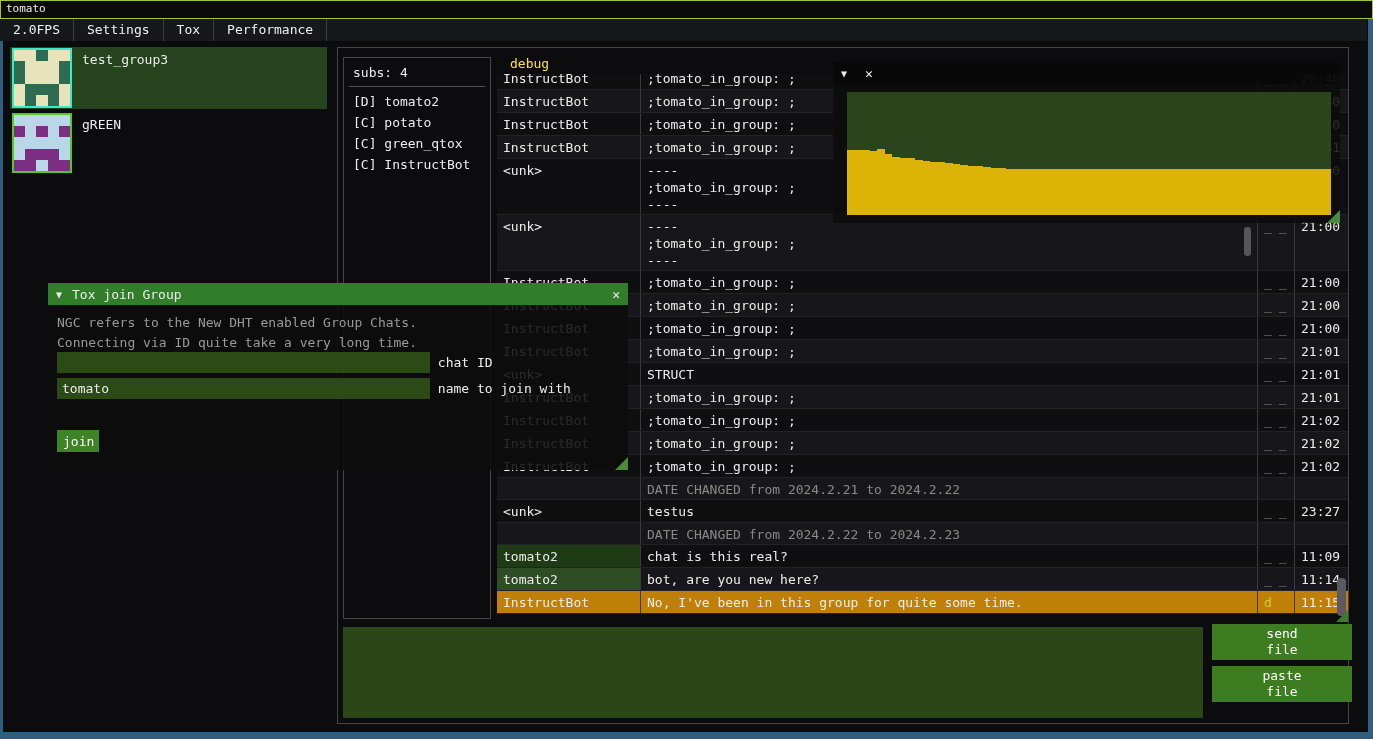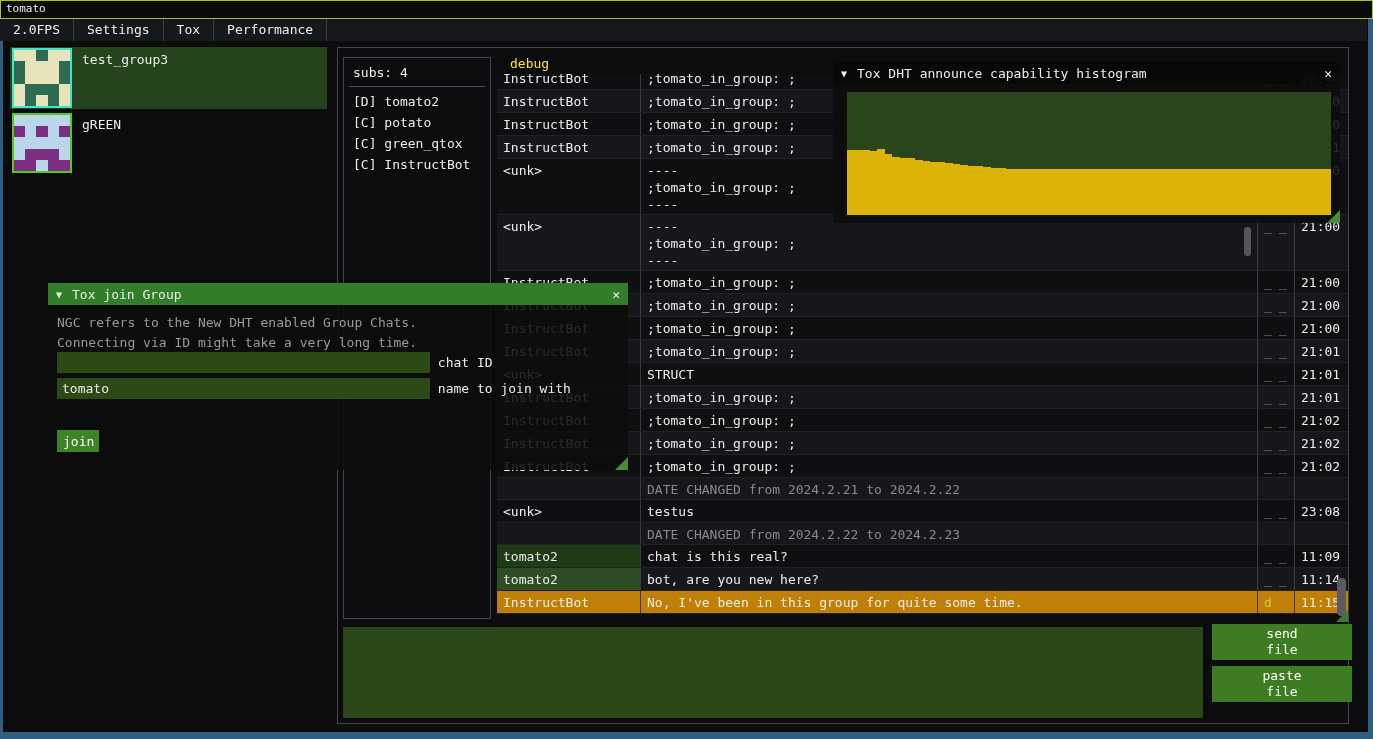--- a/index.html
+++ b/index.html
@@ -280,21 +280,21 @@
         <div class="row odd datechg" style="height: 22px;">
           <div class="cell c-name"></div>
           <div class="cell c-msg">DATE CHANGED from 2024.2.21 to 2024.2.22</div>
           <div class="cell c-flags"></div>
           <div class="cell c-time"></div>
         </div>
         <div class="row even" style="height: 23px;">
           <div class="cell c-name">&lt;unk&gt;</div>
           <div class="cell c-msg">testus</div>
           <div class="cell c-flags"><span class="flag">_</span><span class="flag">_</span></div>
-          <div class="cell c-time">23:08</div>
+          <div class="cell c-time">23:27</div>
         </div>
         <div class="row odd datechg" style="height: 22px;">
           <div class="cell c-name"></div>
           <div class="cell c-msg">DATE CHANGED from 2024.2.22 to 2024.2.23</div>
           <div class="cell c-flags"></div>
           <div class="cell c-time"></div>
         </div>
         <div class="row even" style="height: 23px;">
           <div class="cell c-name" style="background: rgb(30, 59, 22);">tomato2</div>
           <div class="cell c-msg">chat is this real?</div>
@@ -325,21 +325,20 @@
     </button>
     <button class="filebtn paste">
       <span>paste</span>
       <span>file</span>
     </button>
   </div>
 
   <div class="hist-window">
     <div class="win-titlebar">
       <span class="collapse">▼</span>
-      <span class="win-title">Tox DHT announce capability histogram</span>
       <span class="close">✕</span>
     </div>
     <div class="hist-body">
       <div class="plot" id="histplot" style="background: rgba(46, 75, 30, 0.9);">
           <div class="bar" style="height: 53%; background: rgb(220, 179, 7);"></div>
           <div class="bar" style="height: 53%; background: rgb(220, 179, 7);"></div>
           <div class="bar" style="height: 53%; background: rgb(220, 179, 7);"></div>
           <div class="bar" style="height: 52%; background: rgb(220, 179, 7);"></div>
           <div class="bar" style="height: 54%; background: rgb(220, 179, 7);"></div>
           <div class="bar" style="height: 50%; background: rgb(220, 179, 7);"></div>
@@ -407,21 +406,21 @@
   </div>
 
   <div class="join-window">
     <div class="win-titlebar" id="join-titlebar" style="background: rgb(50, 125, 42);">
       <span class="collapse">▼</span>
       <span class="win-title">Tox join Group</span>
       <span class="close">✕</span>
     </div>
     <div class="join-body">
       <div class="hint l1">NGC refers to the New DHT enabled Group Chats.</div>
-      <div class="hint l2">Connecting via ID might take a very long time.</div>
+      <div class="hint l2">Connecting via ID quite take a very long time.</div>
       <div class="frow f0">
         <input class="jinput" value="" style="">
         <span class="flabel">chat ID</span>
       </div>
       <div class="frow f1">
         <input class="jinput" value="tomato" style="">
         <span class="flabel">name to join with</span>
       </div>
       <button class="join-btn">join</button>
     </div>

